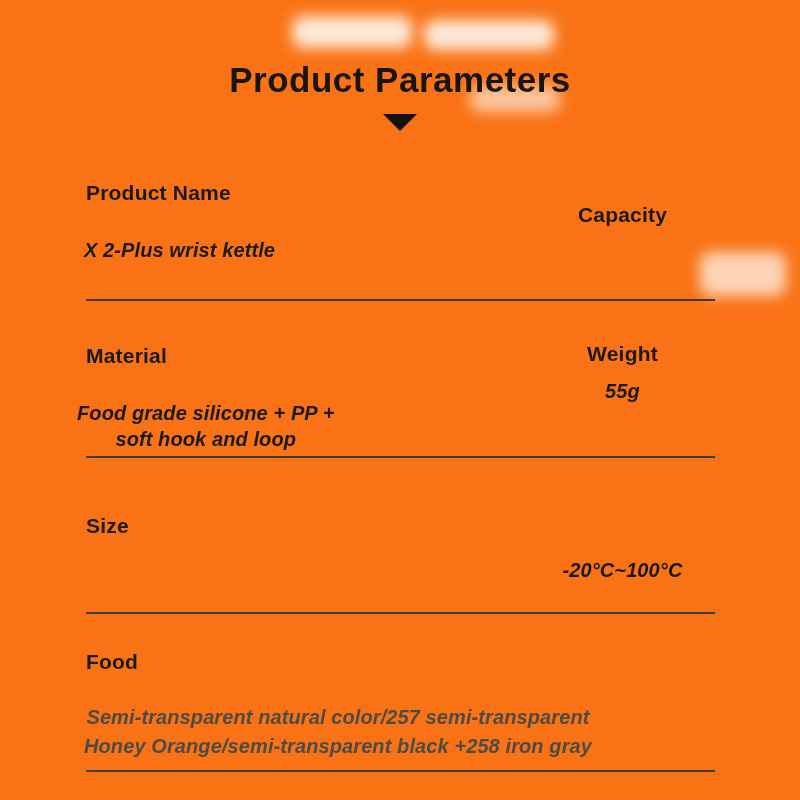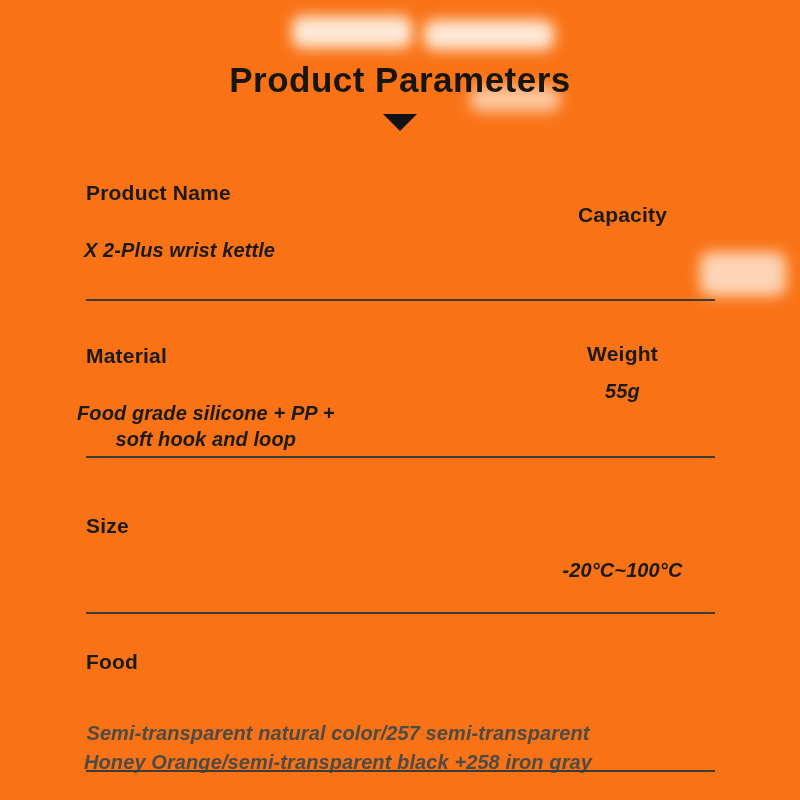--- a/index.html
+++ b/index.html
@@ -86,21 +86,21 @@
   .r2-rv { top: 380px; }
   .div-2 { top: 456px; }
 
   .r3-ll { top: 514px; }
   .r3-rl { top: 512px; }
   .r3-lv { top: 563px; left: 84px; }
   .r3-rv { top: 559px; }
   .div-3 { top: 612px; }
 
   .r4-ll { top: 650px; }
-  .r4-lv { top: 703px; left: 84px; line-height: 29px; margin-top: 16px; }
+  .r4-lv { top: 703px; left: 84px; line-height: 29px; }
   .div-4 { top: 770px; }
 </style>
 </head>
 <body>
 
 <div class="page">
 
   <div class="ghost ghost-1"></div>
   <div class="ghost ghost-2"></div>
   <div class="ghost ghost-3"></div>

